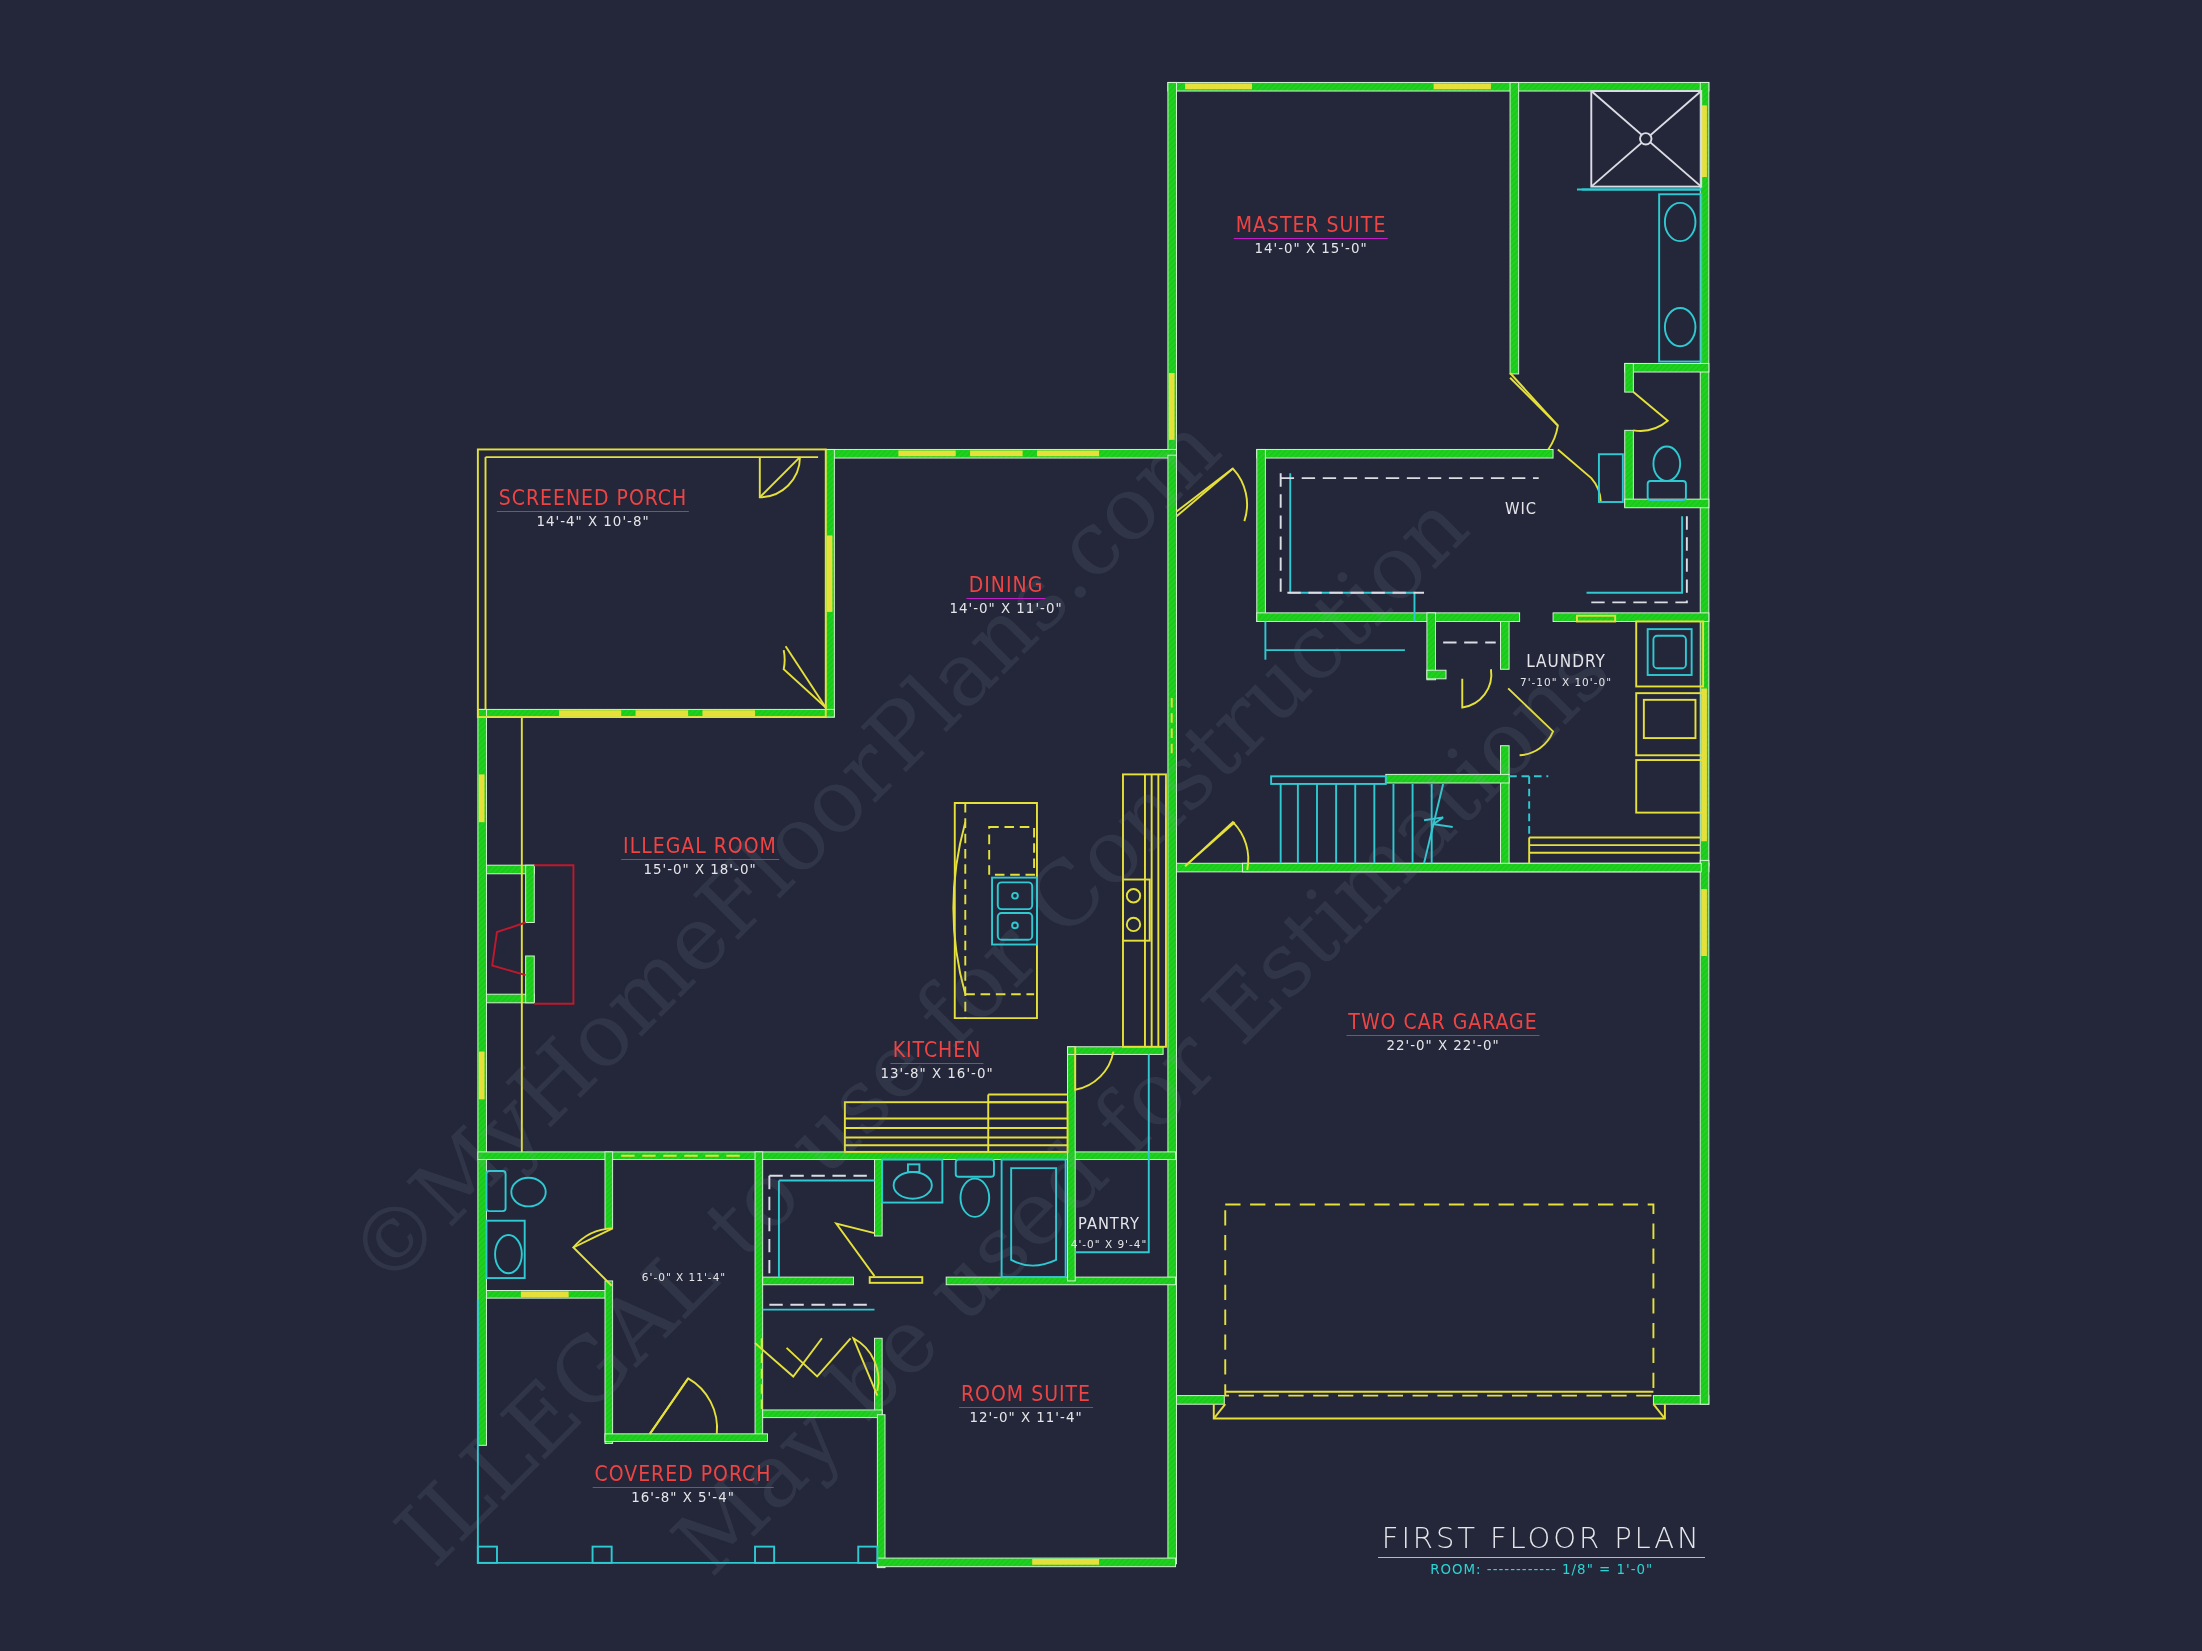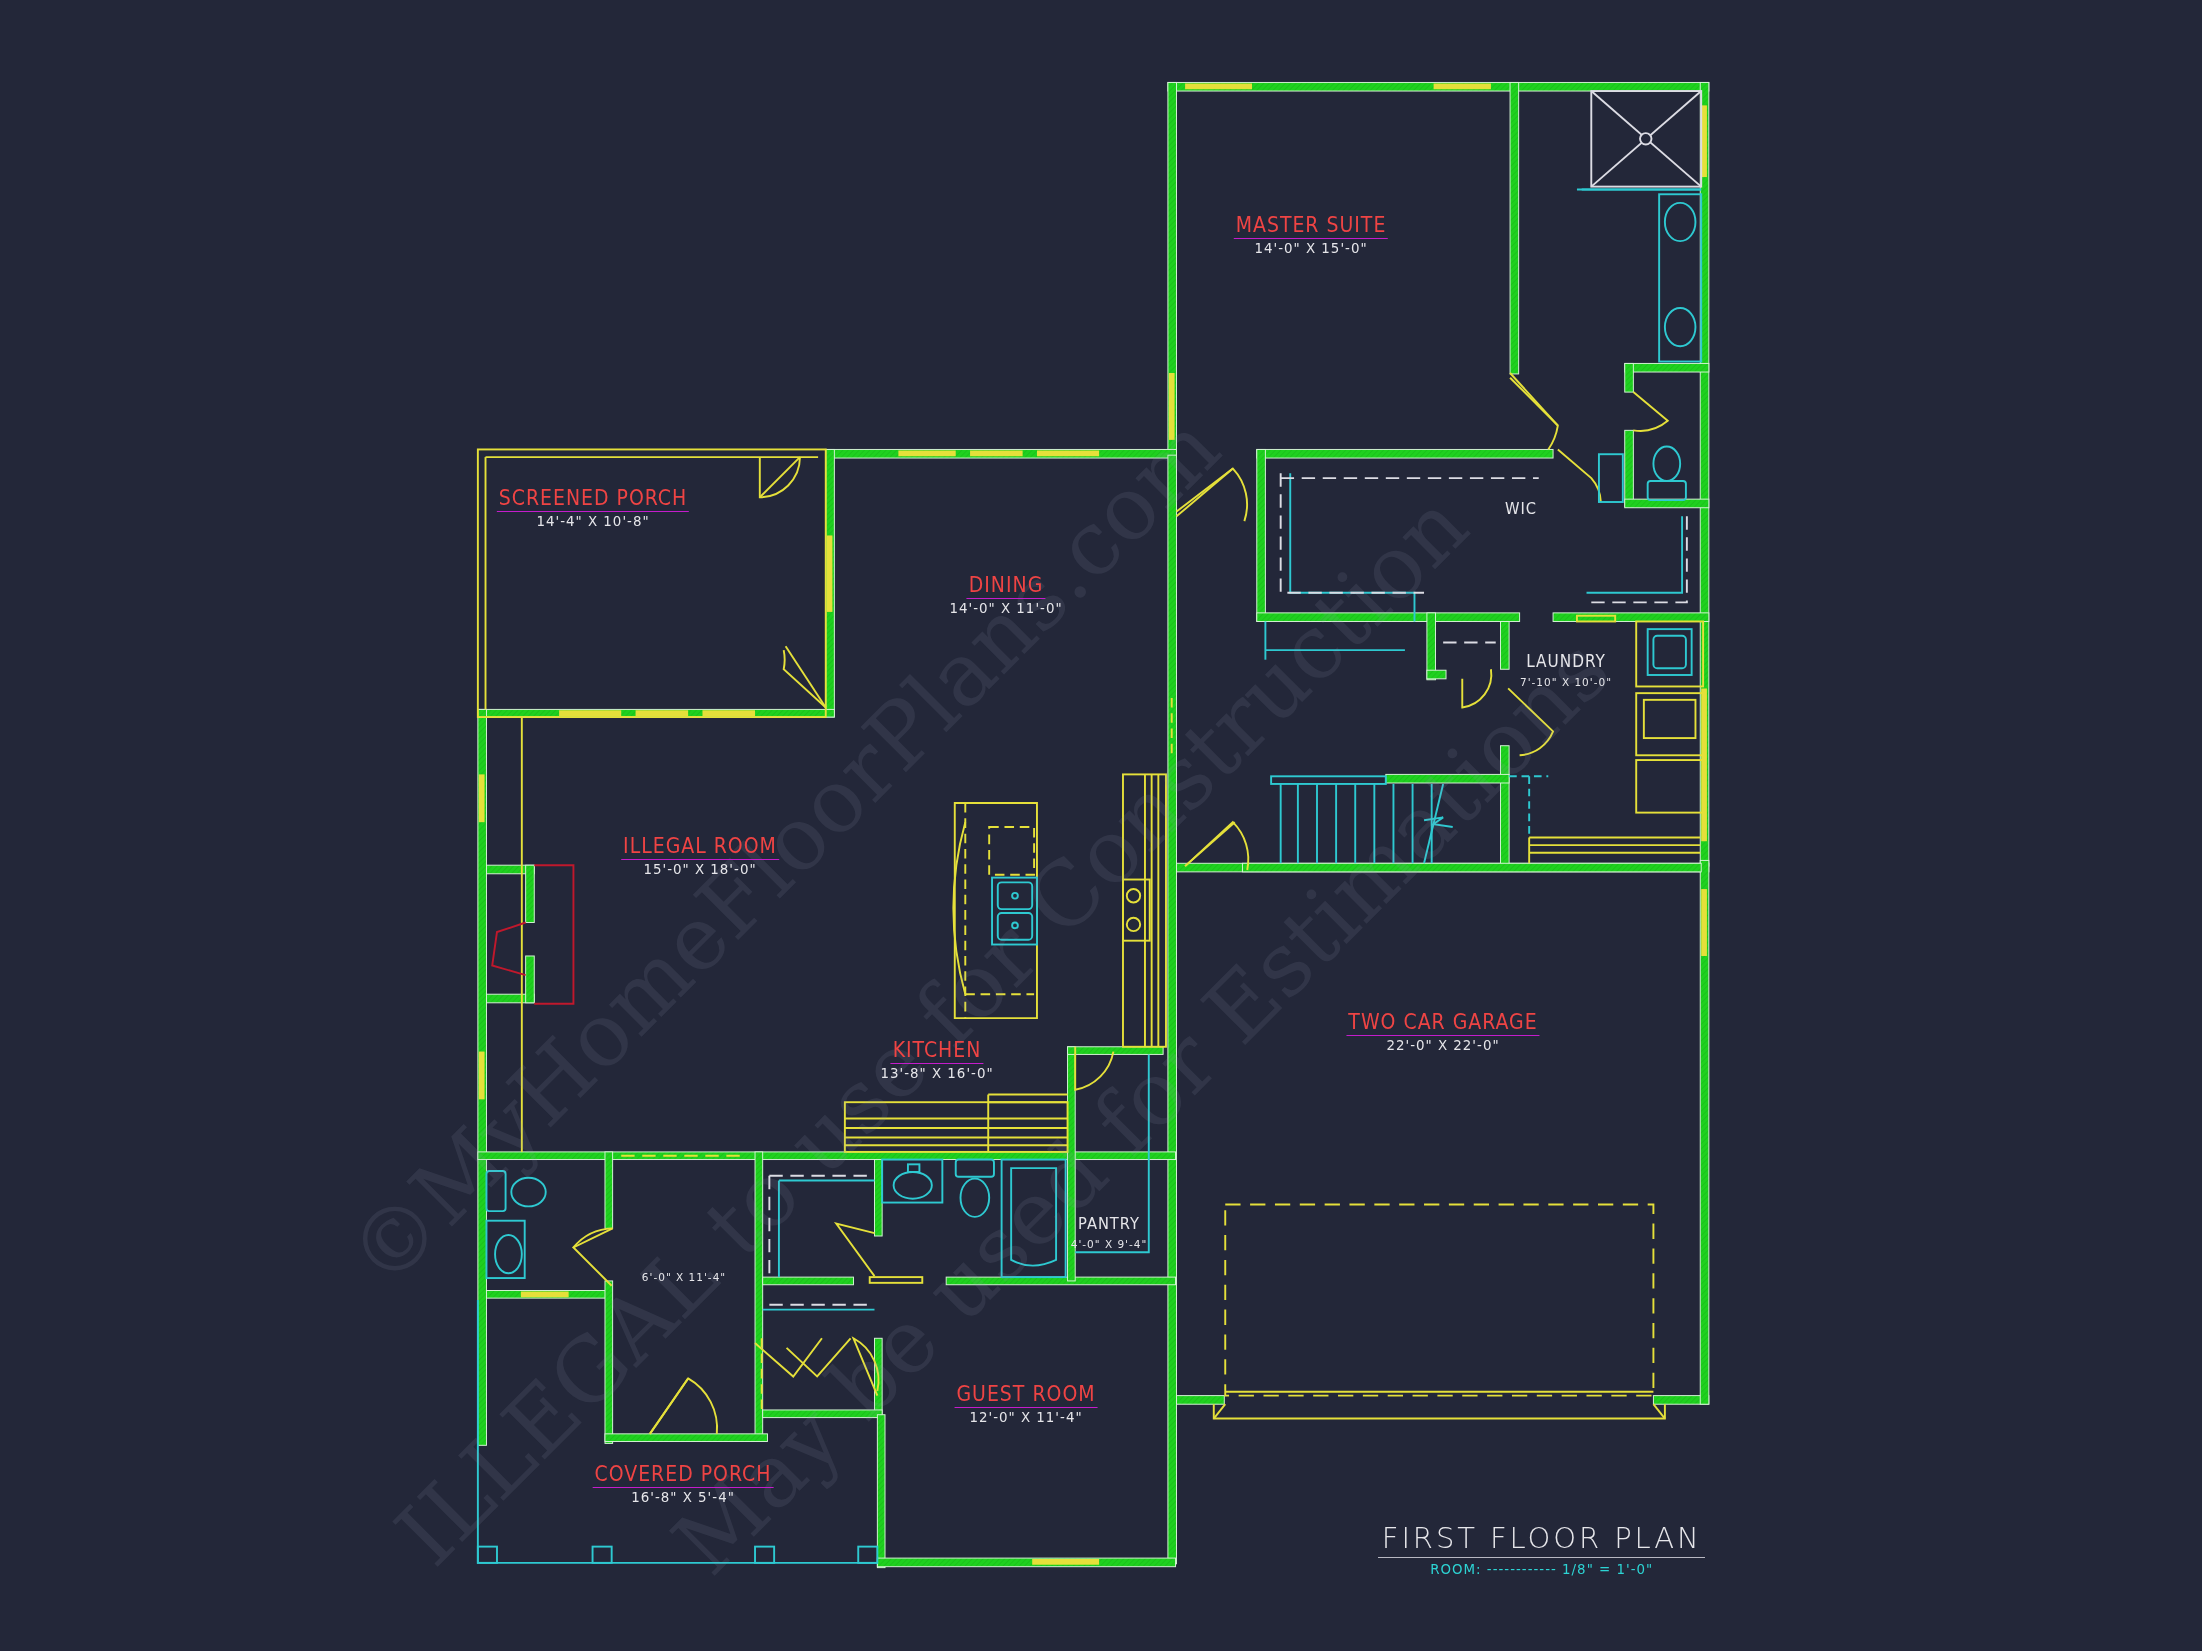--- a/index.html
+++ b/index.html
@@ -306,21 +306,21 @@
 </div>
 <div class="room-label" style="left:937px; top:1039px;">
   <span class="room-name">KITCHEN</span>
   <span class="room-dim">13'-8" X 16'-0"</span>
 </div>
 <div class="room-label" style="left:1443px; top:1011px;">
   <span class="room-name">TWO CAR GARAGE</span>
   <span class="room-dim">22'-0" X 22'-0"</span>
 </div>
 <div class="room-label" style="left:1026px; top:1383px;">
-  <span class="room-name">GUEST ROOM</span>
+  <span class="room-name">ROOM SUITE</span>
   <span class="room-dim">12'-0" X 11'-4"</span>
 </div>
 <div class="room-label" style="left:683px; top:1463px;">
   <span class="room-name">COVERED PORCH</span>
   <span class="room-dim">16'-8" X 5'-4"</span>
 </div>
 
 <div class="room-label" style="left:1521px; top:497px;">
   <span class="room-name plain-name" style="font-size:16.3px;">WIC</span>
 </div>

